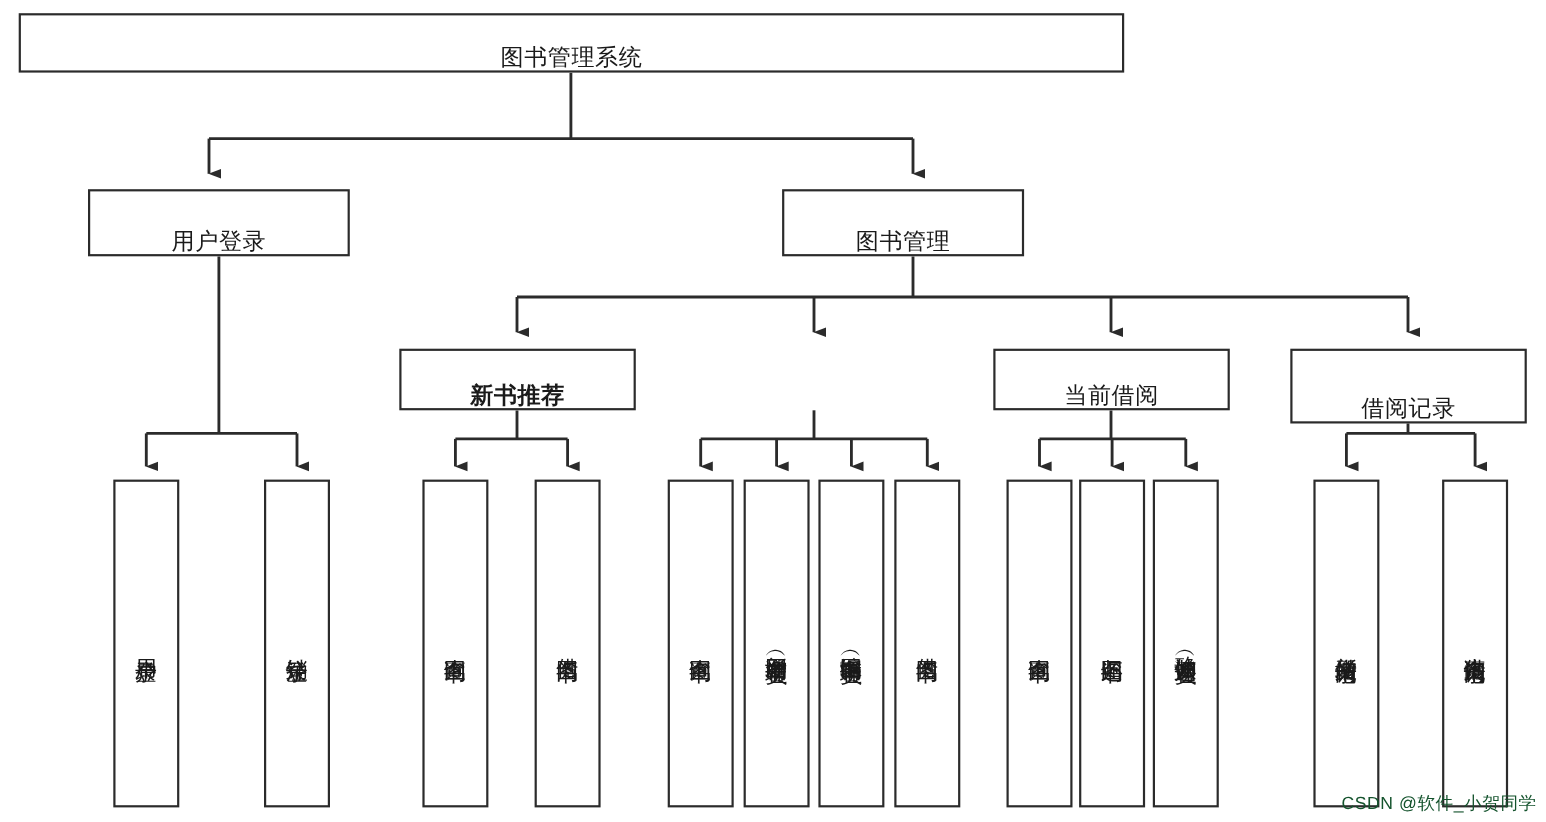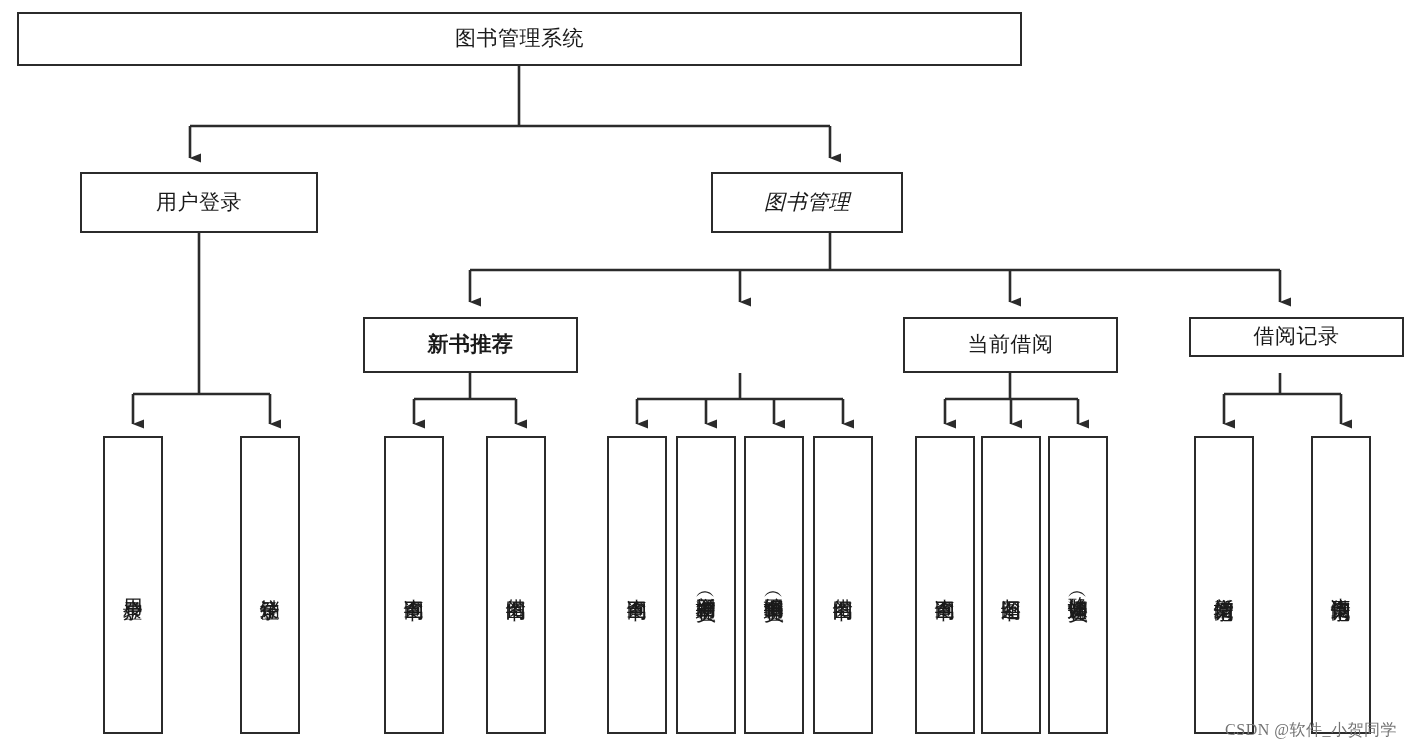--- a/index.html
+++ b/index.html
@@ -25,21 +25,21 @@
     width: 1405px;
     height: 747px;
     pointer-events: none;
   }
   .node {
     position: absolute;
     box-sizing: border-box;
     background: #ffffff;
     border: 2px solid #2b2b2b;
     display: flex;
-    align-items: center;
+    align-items: flex-end;
     justify-content: center;
     color: #1a1a1a;
     z-index: 2;
   }
   .node-h {
     font-size: 21px;
     line-height: 1.1;
     letter-spacing: 0.5px;
     white-space: nowrap;
   }
@@ -57,25 +57,25 @@
   .node-v > span {
     writing-mode: vertical-rl;
     text-orientation: upright;
     display: block;
   }
   .watermark {
     position: absolute;
     right: 8px;
     bottom: 6px;
     font-size: 16px;
-    color: #737373;
+    color: #14532d;
     letter-spacing: 0.5px;
     white-space: nowrap;
     z-index: 3;
-    font-family: Liberation Serif, serif;
+    font-family: Liberation Sans, sans-serif;
   }
 </style>
 </head>
 <body>
 
 <div id="diagram-root">
 
   <svg class="connector-layer" viewBox="0 0 1405 747">
     <defs>
       <marker id="arrowhead" markerWidth="10" markerHeight="12" refX="5" refY="11" orient="auto" markerUnits="userSpaceOnUse">
@@ -132,34 +132,34 @@
   </svg>
 
   <div class="node node-h" style="left:17px; top:12px; width:1005px; height:54px;">
     <span>图书管理系统</span>
   </div>
 
   <div class="node node-h" style="left:80px; top:172px; width:238px; height:61px;">
     <span>用户登录</span>
   </div>
 
-  <div class="node node-h" style="left:711px; top:172px; width:192px; height:61px;font-style:italic;">
+  <div class="node node-h" style="left:711px; top:172px; width:220px; height:61px;">
     <span>图书管理</span>
   </div>
 
   <div class="node node-h" style="left:363px; top:317px; width:215px; height:56px;font-weight:bold;">
     <span>新书推荐</span>
   </div>
 
 
   <div class="node node-h" style="left:903px; top:317px; width:215px; height:56px;">
     <span>当前借阅</span>
   </div>
 
-  <div class="node node-h" style="left:1173px; top:317px; width:215px; height:40px;margin-left:16px;">
+  <div class="node node-h" style="left:1173px; top:317px; width:215px; height:68px;">
     <span>借阅记录</span>
   </div>
 
   <div class="node node-v" style="left:103px; top:436px; width:60px; height:298px;">
     <span>用户登录</span>
   </div>
 
   <div class="node node-v" style="left:240px; top:436px; width:60px; height:298px;">
     <span>注销登录</span>
   </div>

